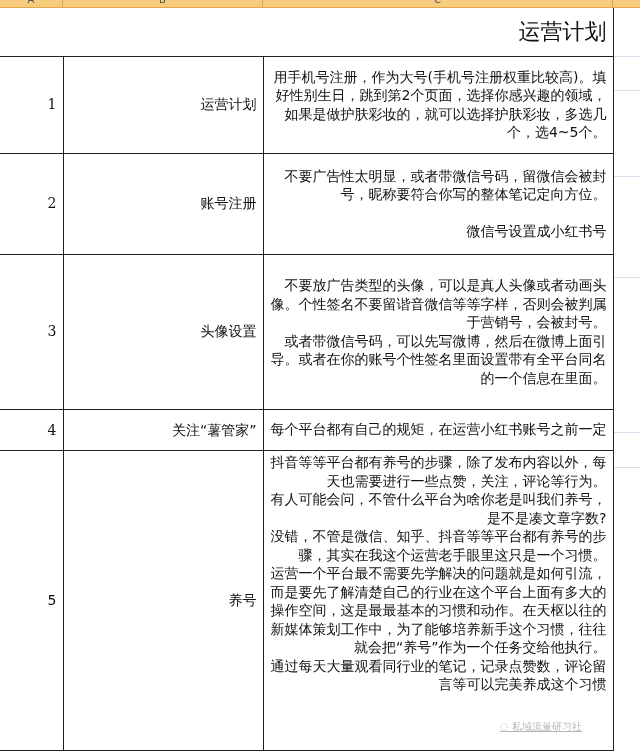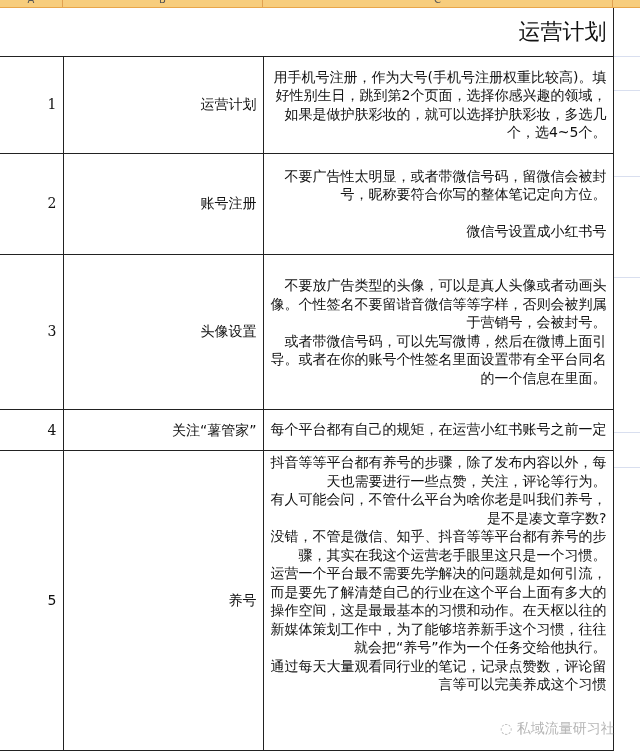--- a/index.html
+++ b/index.html
@@ -13,22 +13,22 @@
   .grid-right .hl { position:absolute; left:0; width:27px; height:1px; background:#d9dfef; }
   table { position:absolute; left:0; top:8px; border-collapse:collapse; table-layout:fixed; width:613px; }
   td { border:1.5px solid #222; padding:11px 6px; text-align:right; vertical-align:middle;
        font-size:14px; line-height:18.5px; box-sizing:border-box; word-break:break-all; }
   td.title { font-size:22px; height:48px; border-top:none; border-left:none; }
   td.hdr { height:34px; font-size:14px; }
   td.num { font-family:"DejaVu Serif","Liberation Serif",serif; font-size:14px; }
   td.first { border-left:none; }
   .detail p { margin:0; }
   .detail .gap { height:18px; }
-  .watermark { position:absolute; left:500px; top:720px; font-size:14px; color:rgba(120,120,120,0.55);
-               white-space:nowrap; }
+  .watermark { position:absolute; left:500px; top:720px; font-size:10px; color:rgba(120,120,120,0.55);
+               white-space:nowrap;text-decoration:underline; }
 </style>
 </head>
 <body>
 
 <div class="colhdr">
   <div class="c" style="left:0;width:63px;">A</div>
   <div class="c" style="left:63px;width:200px;">B</div>
   <div class="c" style="left:263px;width:350px;">C</div>
 </div>
 

